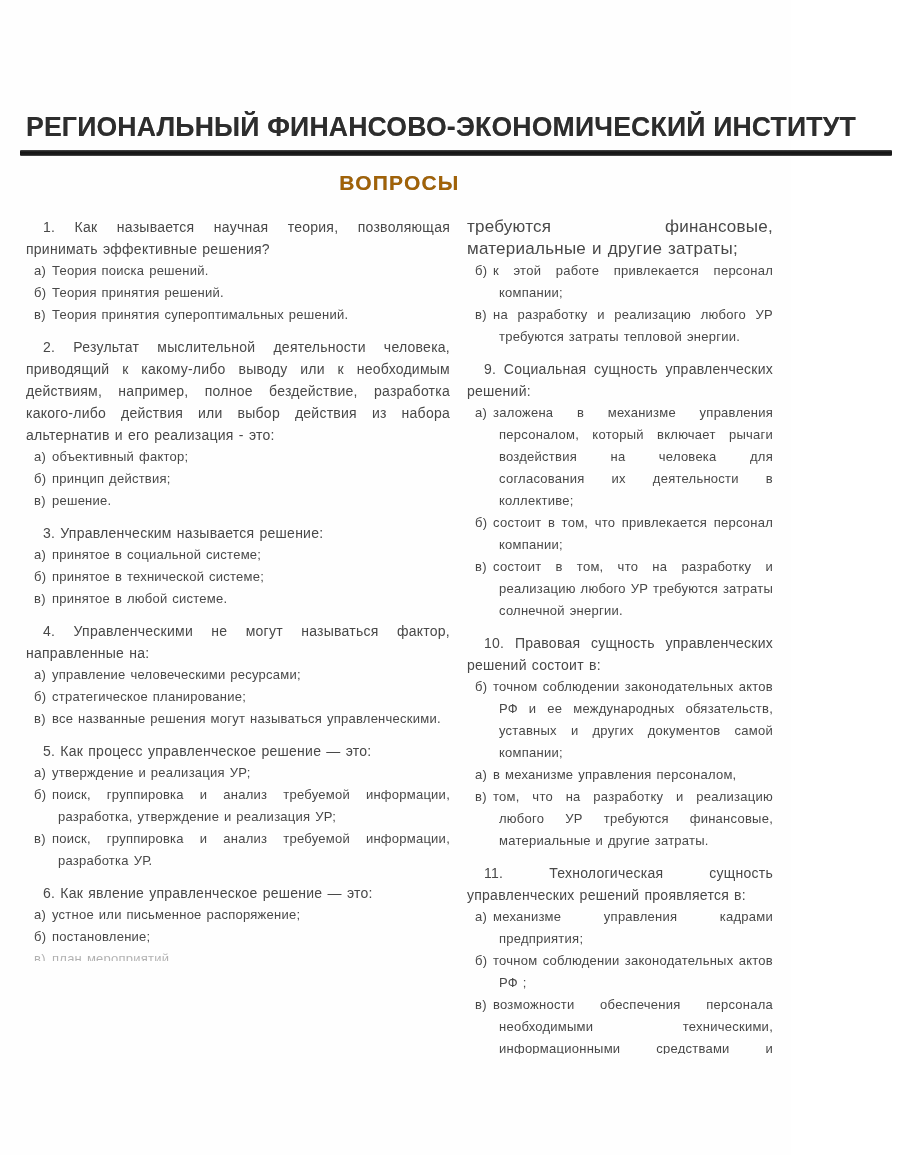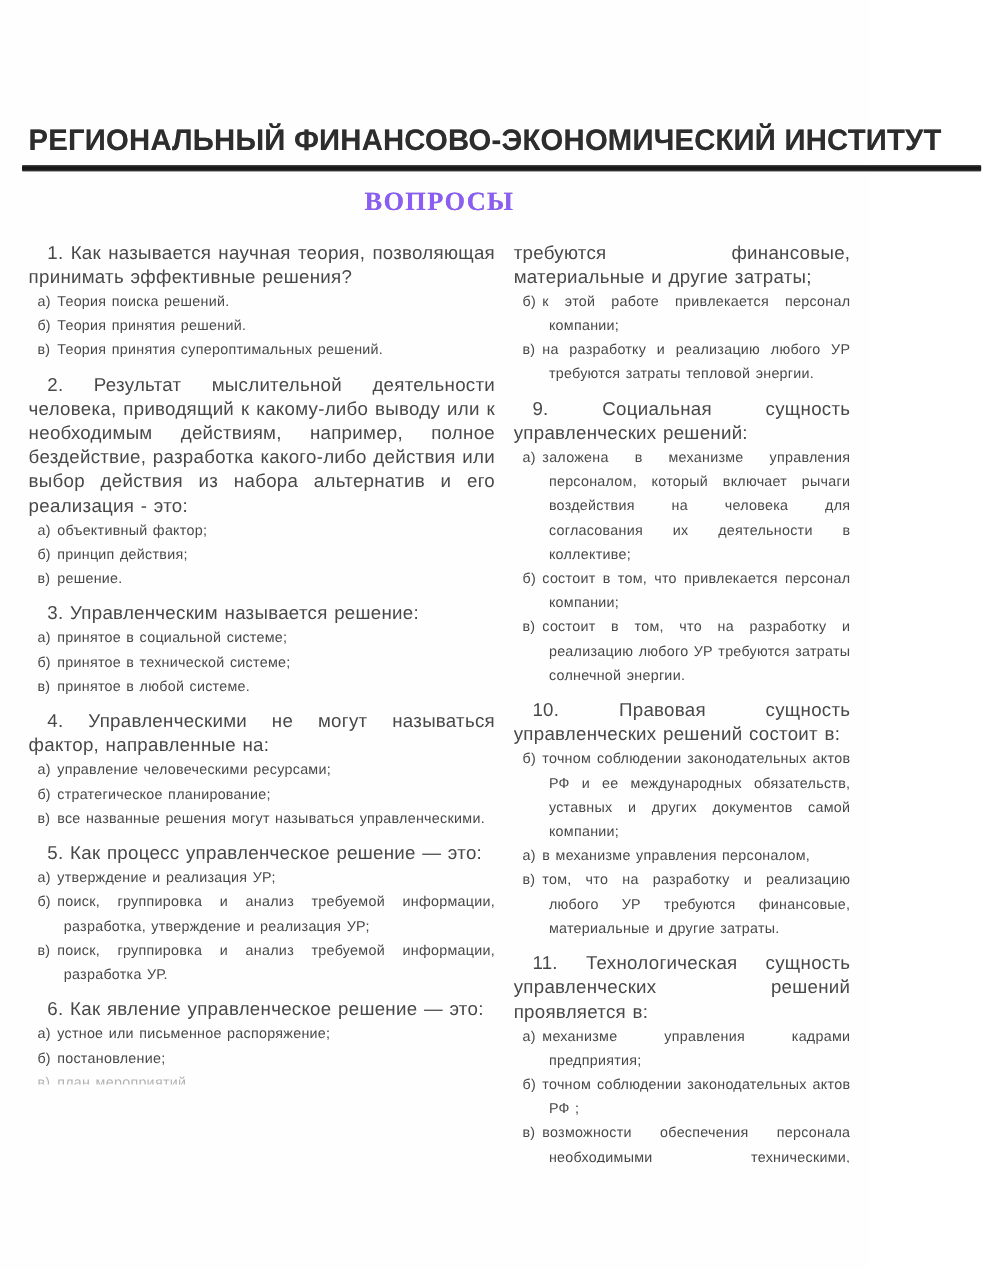--- a/index.html
+++ b/index.html
@@ -32,45 +32,44 @@
   .rule {
     margin: 7px 0 0 -6px;
     width: 872px;
     height: 6px;
     background: linear-gradient(180deg, #4a4a4a 0%, #141414 35%, #1d1d1d 75%, #555 100%);
     border-radius: 1px;
   }
   .doc-title {
     margin: 15px 0 0 0;
     text-align: center;
-    font-size: 24px;
+    font-size: 21px;
     font-weight: 700;
     letter-spacing: 1.2px;
-    color: #8b5cf6;
+    color: #a16207;
     text-shadow: 0 0 0.5px rgba(50,50,50,0.5);
-    font-family: Liberation Serif, serif;
   }
   
   .content {
     display: flex;
     gap: 17px;
     margin: 21px 18px 0 26px;
     height: 838px;
     overflow: hidden;
   }
   .col { box-sizing: border-box; }
   .col-left  { width: 424px; flex: none; }
   .col-right { flex: 1; }
   .q { margin-top: 10px; }
   .q:first-child { margin-top: 0; }
   p { margin: 0; }
   .q-head {
     text-align: justify;
     text-indent: 17px;
-    font-size: 17px;
+    font-size: 14px;
     line-height: 22px;
     letter-spacing: 0.25px;
     word-spacing: 1px;
   }
   .opt {
     margin-left: 8px;
     padding-left: 24px;
     text-indent: -24px;
     text-align: justify;
     font-size: 13px;

